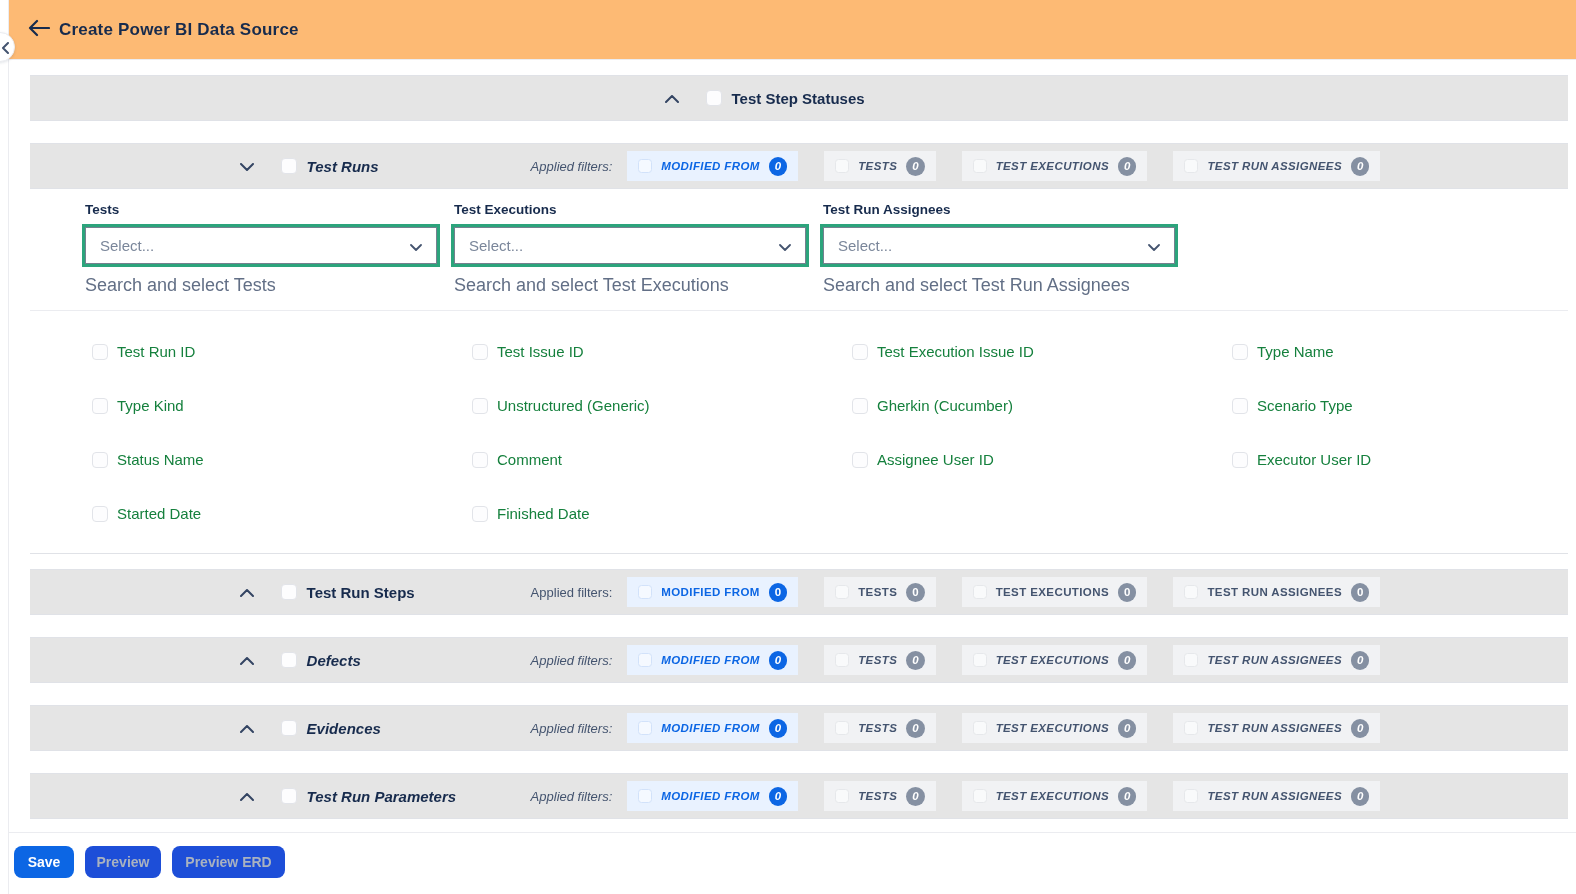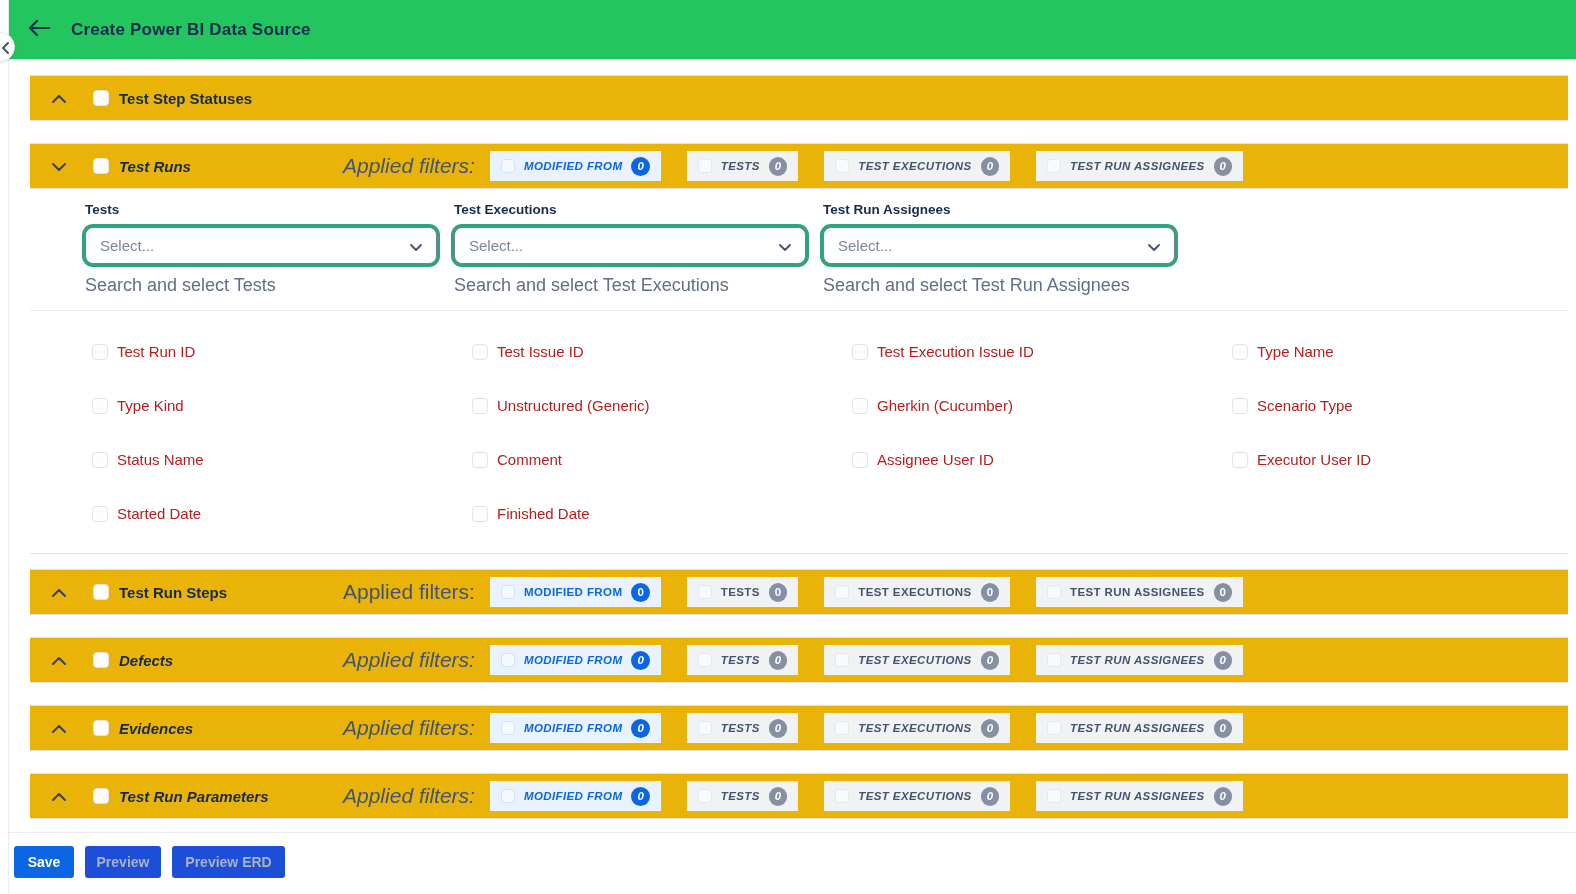--- a/index.html
+++ b/index.html
@@ -17,42 +17,42 @@
   .rail-toggle {
     position: absolute; left: -15px; top: 32px; width: 30px; height: 30px;
     border-radius: 50%; background: #fff; border: 1px solid #EBECF0;
     box-shadow: 0 1px 3px rgba(9,30,66,.12); z-index: 5; cursor: pointer;
   }
   .rail-toggle svg { position: absolute; right: 5px; top: 9px; }
 
   
   .page-header {
     height: 60px; margin-left: 9px; border-bottom: 1px solid #EBECF0;
-    display: flex; align-items: center; padding-left: 19px; gap: 21px; background: #22c55e;
+    display: flex; align-items: center; padding-left: 19px; gap: 9px; background: #fdba74;
   }
   .back-btn { background: none; border: none; cursor: pointer; display: flex; align-items: center; }
   .page-title { font-size: 17px; font-weight: 700; color: #172B4D; letter-spacing: .2px; }
 
   
   .main { margin-left: 30px; margin-right: 8px; padding-top: 15px; }
 
   .section-row {
-    background: #eab308; border-top: 1px solid #E0E2E7; border-bottom: 1px solid #E0E2E7;
-    height: 46px; display: flex; align-items: center; padding-left: 19px;
+    background: #e5e5e5; border-top: 1px solid #E0E2E7; border-bottom: 1px solid #E0E2E7;
+    height: 46px; display: flex; align-items: center; padding-left: 19px; justify-content: center;
   }
   .section-row.gap { margin-top: 22px; font-style: italic; }
 
   .chev-btn { background: none; border: none; width: 20px; display: flex; justify-content: center; cursor: pointer; }
   .cb {
     width: 16px; height: 16px; border: 1.4px solid #E2E4E9; border-radius: 4px;
     background: #FDFDFE; flex: none; display: inline-block;
   }
   .section-row .cb { margin-left: 24px; margin-right: 10px; cursor: pointer; }
   .sec-title { font-size: 15px; font-weight: 700; color: #172B4D; width: 224px; flex: none; }
-  .af-label { font-size: 21px; color: #44546F; margin-right: 15px; flex: none; }
+  .af-label { font-size: 13px; color: #44546F; margin-right: 15px; flex: none; }
 
   .badges { display: flex; gap: 26px; }
   .badge {
     height: 30px; display: flex; align-items: center; gap: 9px;
     padding: 0 11px; border-radius: 0; cursor: pointer;
   }
   .badge.v-blue { background: #E9F2FF; }
   .badge.v-gray { background: #F1F2F4; }
   .mini-cb { width: 14px; height: 14px; border-radius: 3.5px; flex: none; }
   .badge.v-blue .mini-cb { background: rgba(255,255,255,.55); border: 1px solid #D2E2FA; }
@@ -69,40 +69,40 @@
   .badge.v-gray .pill { background: #8590A2; }
 
   
   .selects-row {
     display: flex; gap: 17px; padding: 13px 0 14px 55px;
     border-bottom: 1px solid #EBECF0; background: #fff;
   }
   .select-field { width: 352px; }
   .sf-label { font-size: 13.5px; font-weight: 700; color: #172B4D; margin-bottom: 10px; }
   .sf-box {
-    height: 37px; border: 1px solid #75808F; border-radius: 8px; background: #fff;
+    height: 37px; border: 1px solid #75808F; border-radius: 0; background: #fff;
     box-shadow: 0 0 0 3px #2CA47C; display: flex; align-items: center;
     justify-content: space-between; padding: 0 14px; cursor: pointer;
   }
   .sf-placeholder { font-size: 15px; color: #7A869A; }
   .sf-helper { margin-top: 11px; font-size: 18px; color: #626F86; }
 
   .fields-grid {
     display: grid; grid-template-columns: repeat(4, 380px);
     row-gap: 37px; padding: 32px 0 31px 62px; background: #fff;
   }
   .field { display: flex; align-items: center; gap: 9px; cursor: pointer; }
-  .field .f-label { font-size: 15px; color: #b91c1c; }
+  .field .f-label { font-size: 15px; color: #15803d; }
 
   .panel-divider { height: 1px; background: #E0E2E7; margin-bottom: 15px; }
 
   
   .footer-wrap { position: absolute; left: 9px; right: 0; top: 832px; border-top: 1px solid #EBECF0; background: #fff; bottom: 0; }
   .footer-btns { display: flex; gap: 11px; padding: 13px 0 0 5px; }
-  .btn { height: 32px; border: none; border-radius: 3px; font-size: 14px; font-weight: 600; cursor: pointer; font-family: inherit; }
+  .btn { height: 32px; border: none; border-radius: 8px; font-size: 14px; font-weight: 600; cursor: pointer; font-family: inherit; }
   .btn-save { background: #0C66E4; color: #fff; width: 60px; }
   .btn-disabled { background: #1d4ed8; color: #A9B2C0; cursor: default; }
   .btn-preview { width: 76px; }
   .btn-preview-erd { width: 113px; }
 </style>
 </head>
 <body>
 
 <div class="rail-line"></div>
 <button class="rail-toggle">

